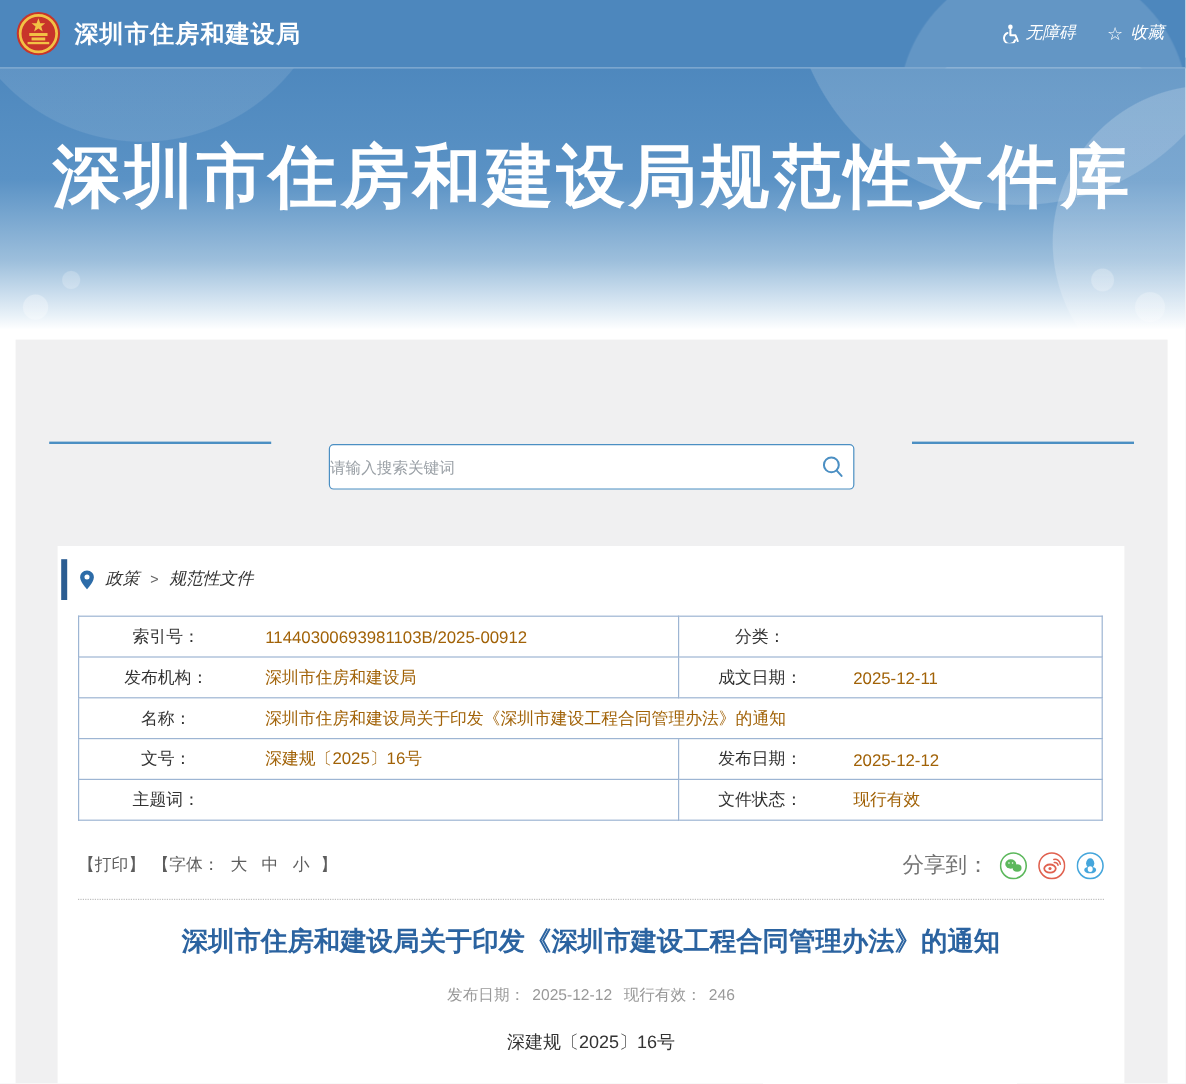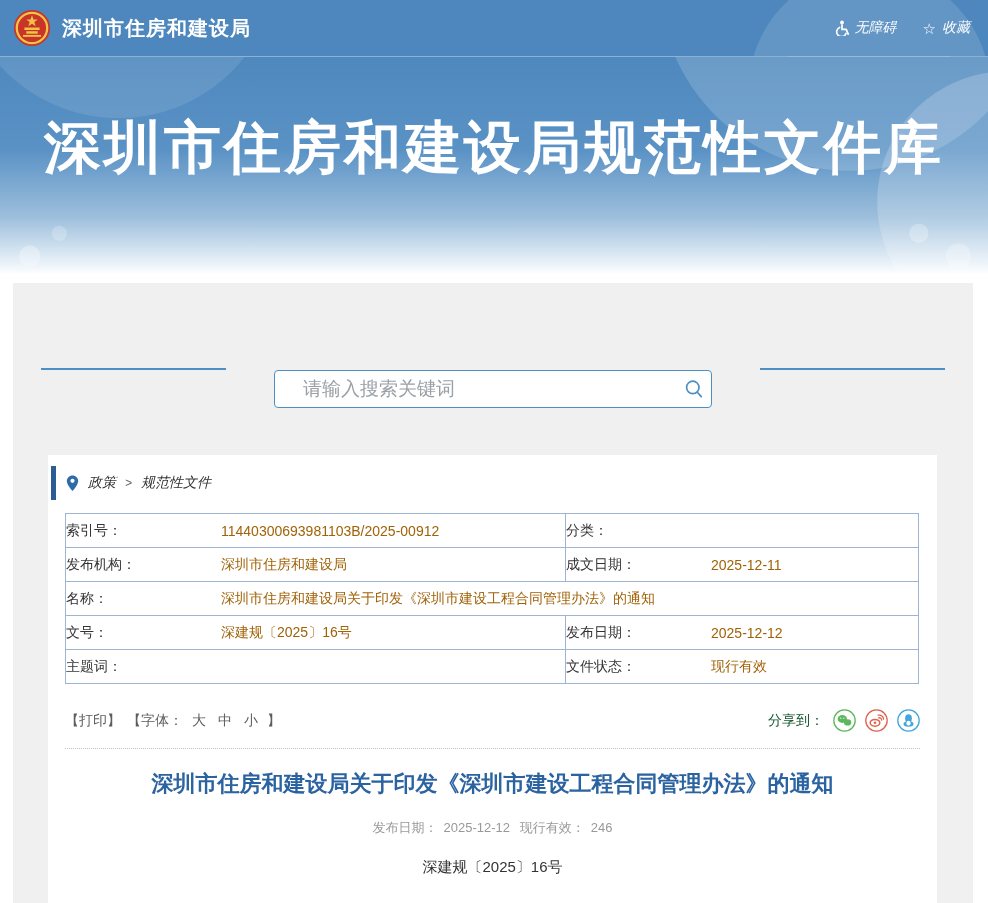--- a/index.html
+++ b/index.html
@@ -51,49 +51,49 @@
   .search-row { position:relative; height:125px; display:flex; justify-content:center; align-items:flex-end; }
   .search-line { position:absolute; top:85px; border-top:2px solid #4b8fc3; width:185px; }
   .search-line.left { left:28px; }
   .search-line.right { right:28px; }
   .search-box {
     width:438px; height:38px; background:#fff; border:1px solid #4b8fc3;
     border-radius:4px; display:flex; align-items:center;
   }
   .search-box input {
     flex:1; height:100%; border:none; outline:none; background:transparent;
-    padding:0 28px; font-size:19px; color:#333;
+    padding:0 0; font-size:13px; color:#333;
     font-family:"Liberation Sans","DejaVu Sans",sans-serif;
   }
   .search-box input::placeholder { color:#9aa0a6; }
   .search-btn { width:34px; height:100%; display:flex; align-items:center; justify-content:center; cursor:pointer; background:none; border:none; }
   
   .content-panel {
     position:absolute; left:35px; top:172px; width:889px; height:448px;
     background:#ffffff;
   }
   .breadcrumb { position:relative; margin-top:11px; height:34px; display:flex; align-items:center; padding-left:18px; font-size:14px;font-style:italic; }
   .breadcrumb-accent { position:absolute; left:3px; top:0; width:5px; height:34px; background:#2b5d92; }
   .crumb { color:#333; cursor:pointer; }
   .crumb-sep { color:#666; margin:0 9px; font-size:12px; }
   .pin { margin-right:9px; display:flex; }
   
   .meta-table { border-collapse:collapse; table-layout:fixed; margin:13px 0 0 17px; width:853px; font-size:14px; }
   .meta-table td { border:1px solid #9db5d3; height:34px; background:#fff; vertical-align:middle; }
   .cell { display:flex; align-items:center; }
-  .cell-label { width:145px; text-align:left; color:#333; flex-shrink:0; }
+  .cell-label { width:145px; text-align:center; color:#333; flex-shrink:0; }
   .cell-label.r { width:135px; }
   .cell-value { padding-left:10px; color:#a16207; white-space:nowrap; }
   
   .toolbar { margin:25px 17px 16px 17px; display:flex; justify-content:space-between; align-items:center; font-size:14px; color:#5d5d5d; }
   .tool-left { display:flex; align-items:center; gap:6px; }
   .tool-item { cursor:pointer; }
   .font-size-opt { cursor:pointer; margin:0 3px; }
   .tool-right { display:flex; align-items:center; gap:9px; }
-  .share-label { color:#14532d; font-size:14px; }
+  .share-label { color:#737373; font-size:18px; }
   .share-icon { width:23px; height:23px; cursor:pointer; display:block; }
   
   .dotted-sep { margin:15px 17px 0 17px; border-top:1px dotted #bfbfbf; }
   .article-title {
     margin:20px 30px 0 30px; text-align:center;
     font-size:22px; line-height:30px; font-weight:bold; color:#2b63a0;
   }
   .article-meta { margin-top:20px; text-align:center; font-size:13px; color:#999; }
   .article-meta span { margin:0 3px; }
   .doc-number { margin-top:21px; text-align:center; font-size:15px; color:#333; }

